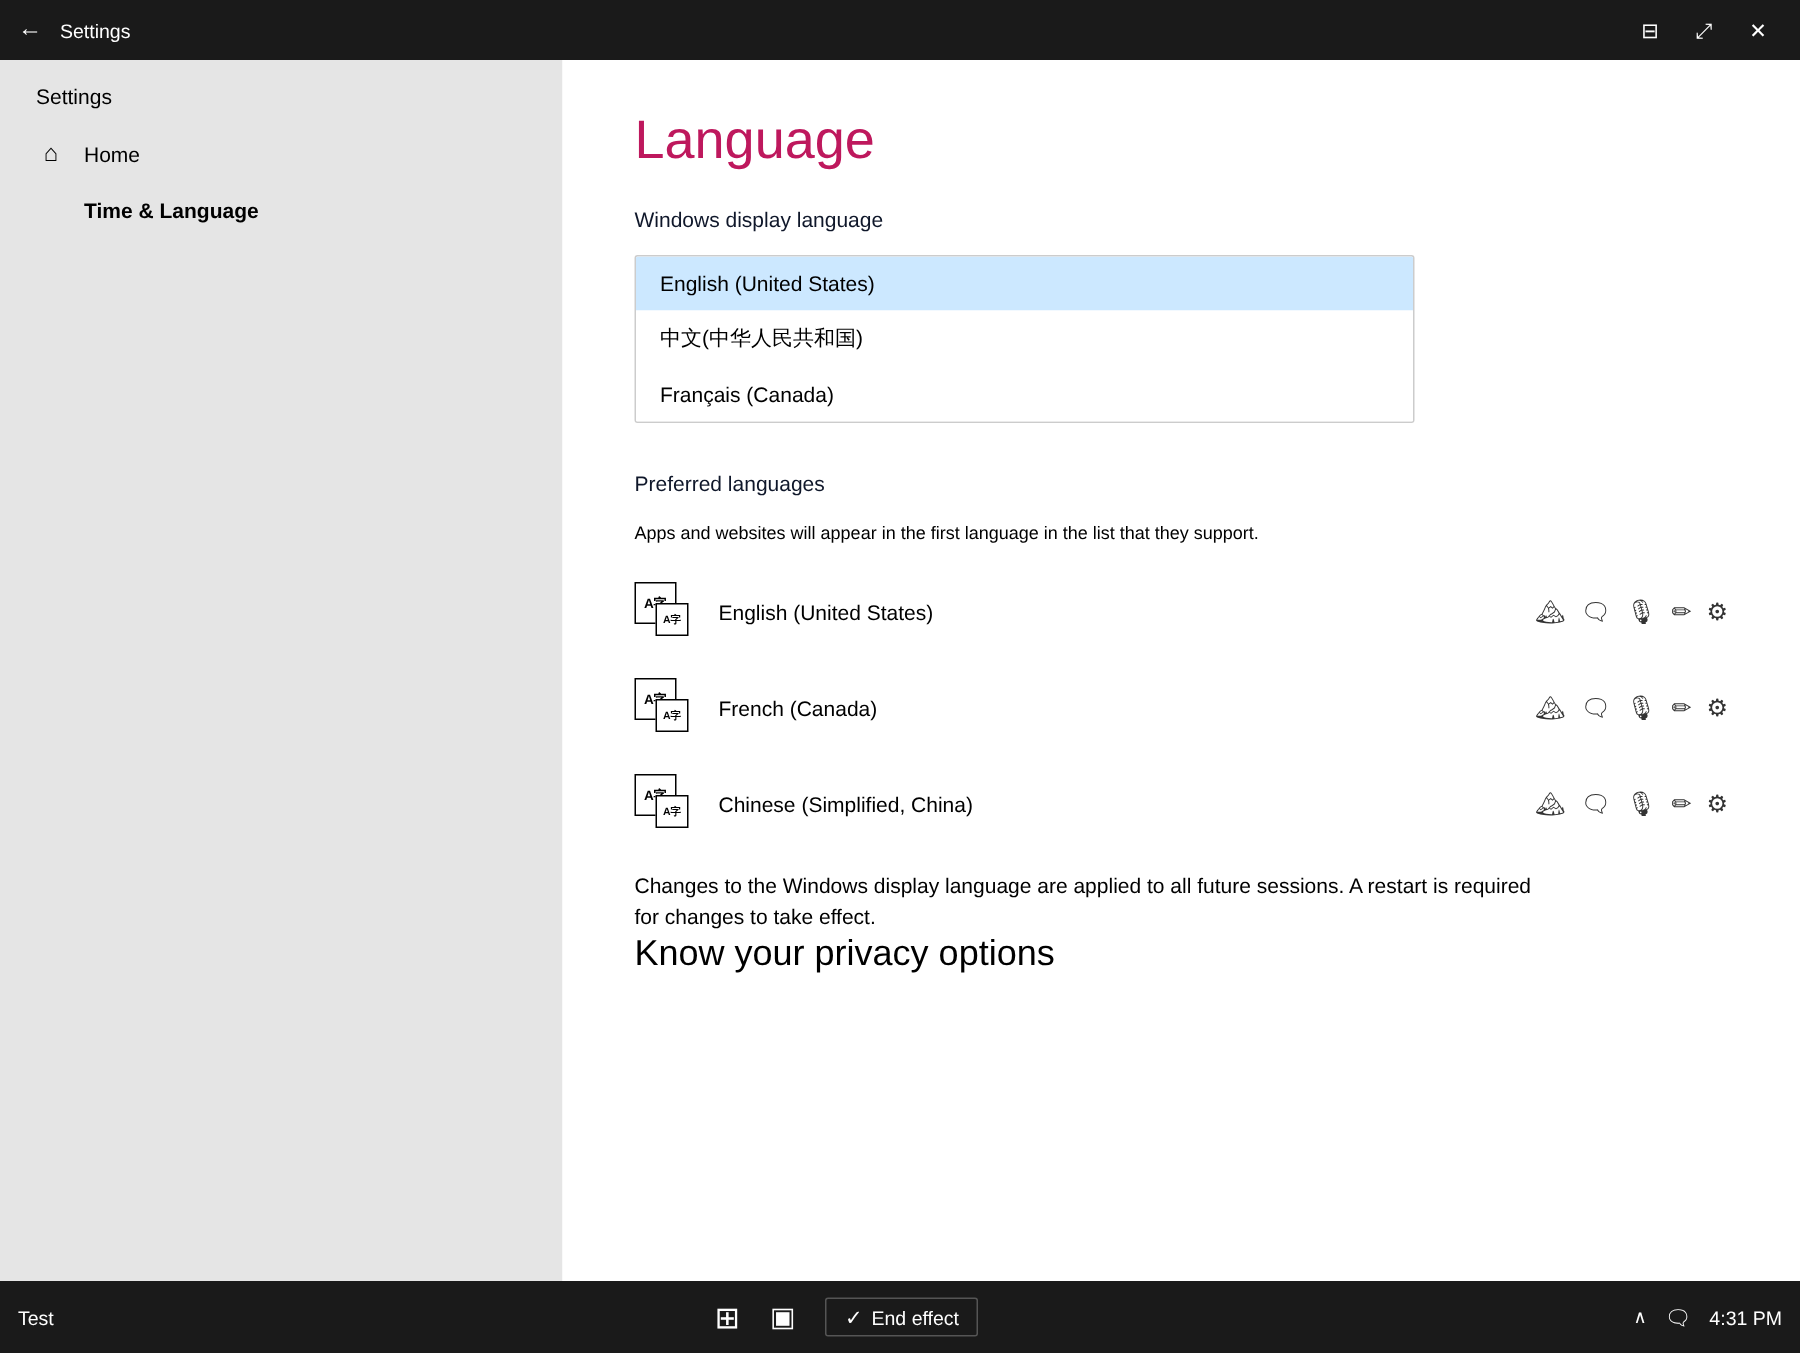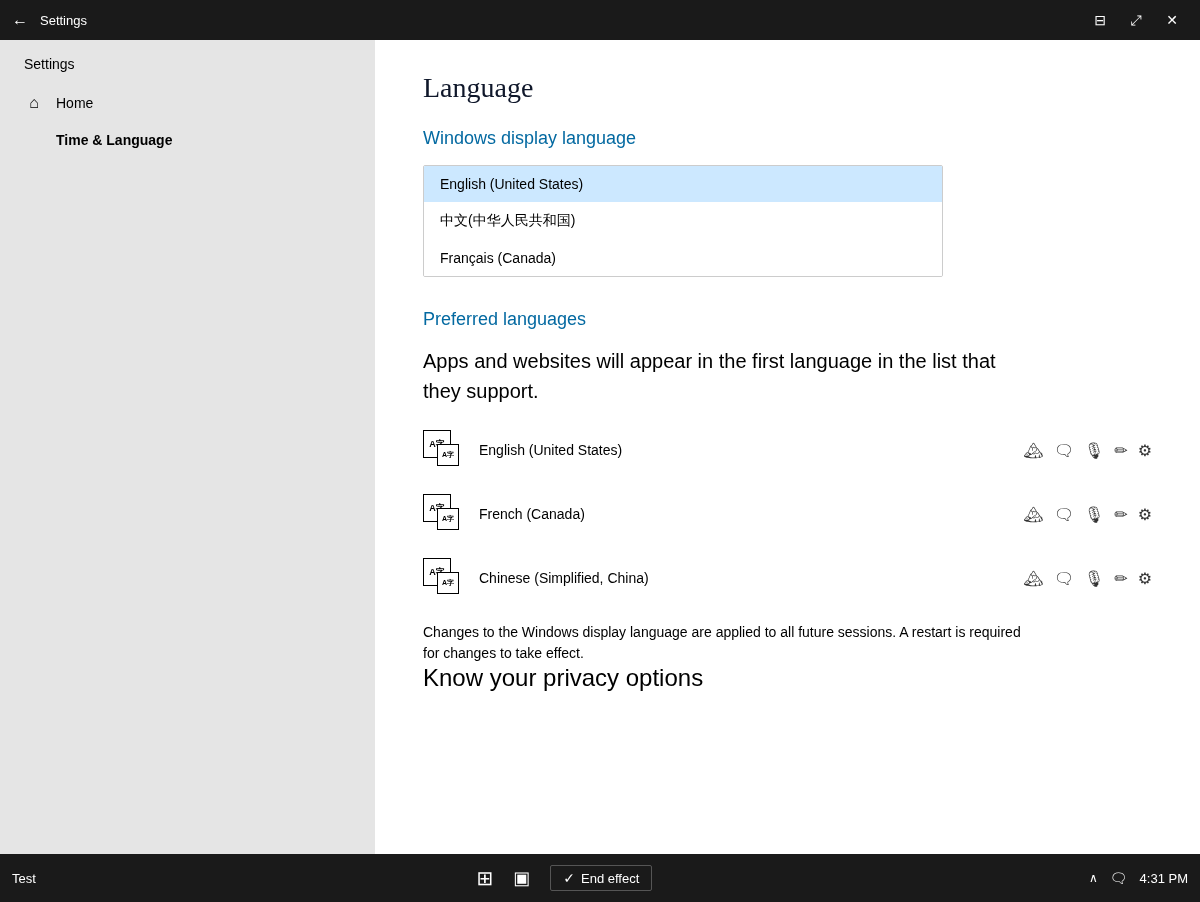--- a/index.html
+++ b/index.html
@@ -81,30 +81,29 @@
     }
 
     
     .content {
       flex: 1;
       background: #fff;
       padding: 32px 48px;
       overflow-y: auto;
     }
     .page-title {
-      font-size: 28px;
+      font-size: 36px;
       font-weight: 300;
+      color: #be185d;
+      margin-bottom: 24px;
+    }
+    .section-title {
+      font-size: 14px;
+      font-weight: 400;
       color: #0f172a;
-      margin-bottom: 24px;
-      font-family: Liberation Serif, serif;
-    }
-    .section-title {
-      font-size: 18px;
-      font-weight: 400;
-      color: #0369a1;
       margin-bottom: 16px;
     }
 
     
     .language-dropdown {
       border: 1px solid #ccc;
       border-radius: 2px;
       width: 520px;
       margin-bottom: 32px;
       overflow: hidden;
@@ -115,21 +114,21 @@
       cursor: pointer;
       background: #fff;
       color: #000;
     }
     .language-option.selected {
       background: #cce8ff;
     }
 
     
     .preferred-desc {
-      font-size: 20px;
+      font-size: 12px;
       color: #000;
       margin-bottom: 24px;
       max-width: 600px;
       line-height: 1.5;
     }
 
     .language-row {
       display: flex;
       align-items: center;
       margin-bottom: 24px;

